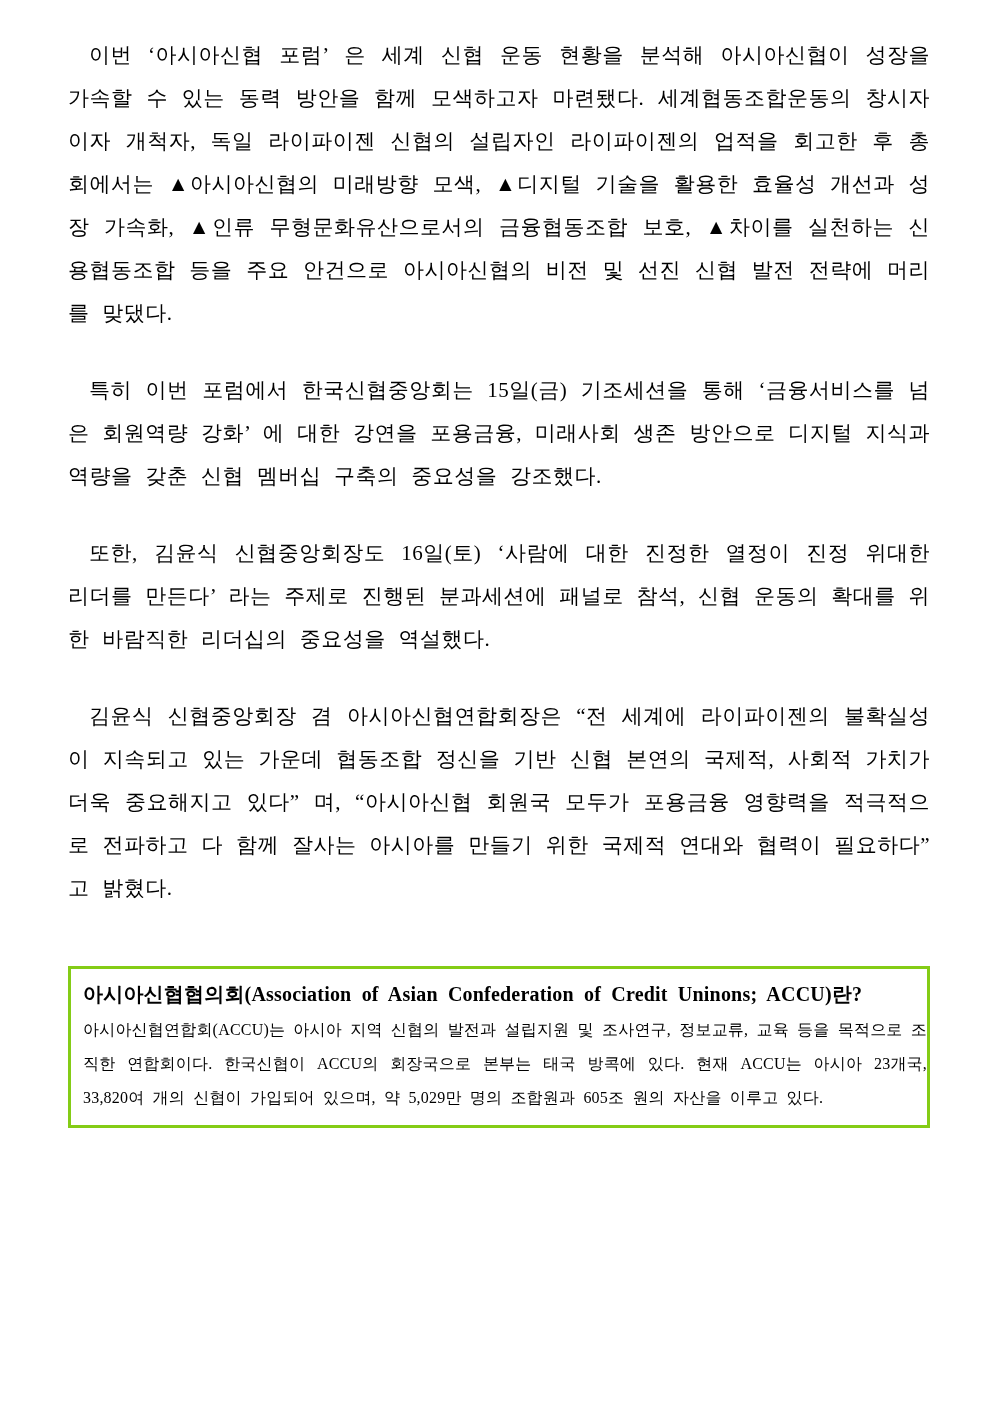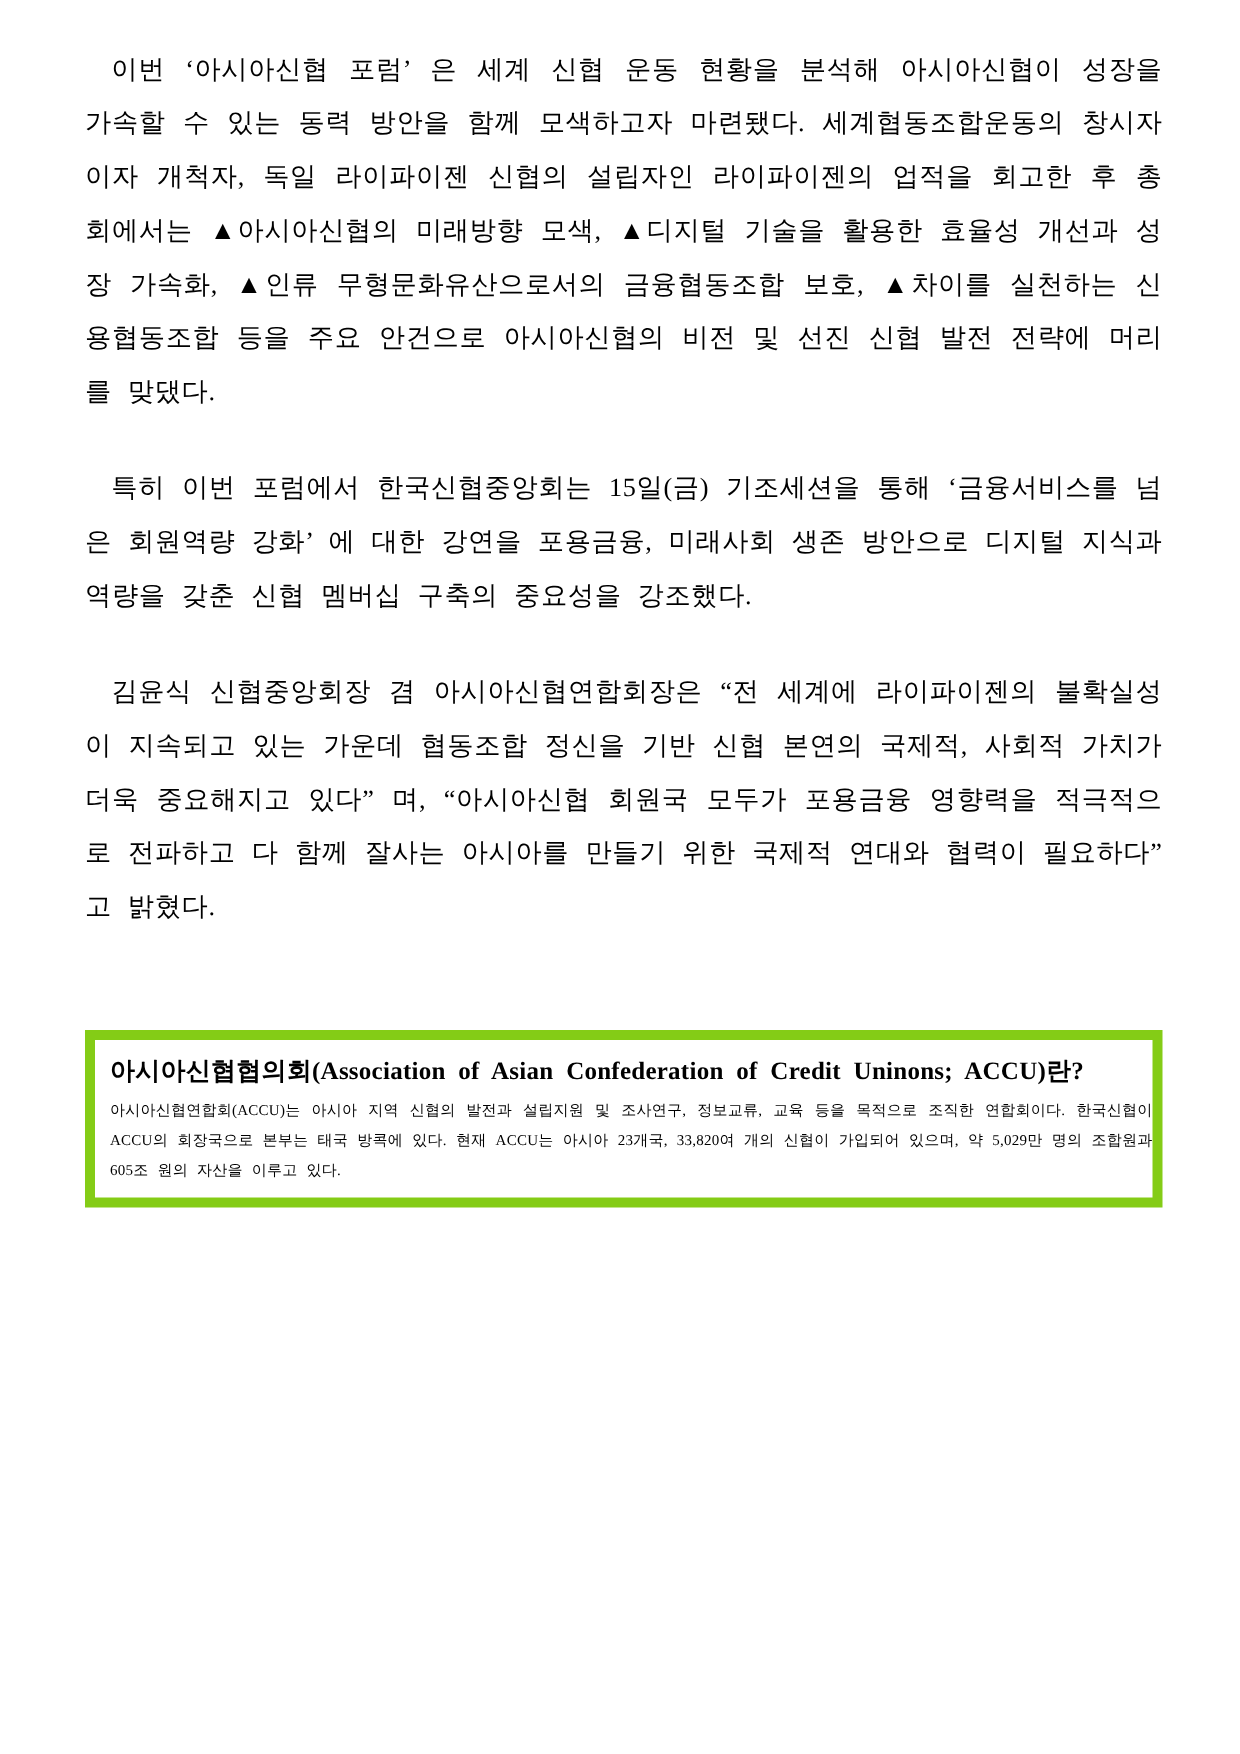--- a/index.html
+++ b/index.html
@@ -28,51 +28,52 @@
     letter-spacing: 0.5px;
     word-spacing: 7px;
     text-align: justify;
     text-indent: 21px;
   }
   .article p:last-child {
     margin-bottom: 0;
   }
   .info-box {
     box-sizing: border-box;
-    margin-top: 77px;
-    border: 8px solid #84cc16;
+    margin-top: 56px;
+    border: 3px solid #84cc16;
     padding: 6px 0 10px 12px;
   }
   .info-box .box-title {
     margin: 0;
     font-size: 20px;
     font-weight: bold;
     line-height: 38px;
     letter-spacing: 0.2px;
     word-spacing: 5px;
     text-align: justify;
   }
   .info-box .box-body {
     margin: 0;
-    font-size: 12px;
-    line-height: 24px;
+    font-size: 16px;
+    line-height: 34px;
     letter-spacing: 0.2px;
     word-spacing: 4px;
     text-align: justify;
   }
 </style>
 </head>
 <body>
 
 <div class="page">
 
   <div class="article" id="article-body">
 
   <p>이번 ‘아시아신협 포럼’ 은 세계 신협 운동 현황을 분석해 아시아신협이 성장을 가속할 수 있는 동력 방안을 함께 모색하고자 마련됐다. 세계협동조합운동의 창시자이자 개척자, 독일 라이파이젠 신협의 설립자인 라이파이젠의 업적을 회고한 후 총회에서는 ▲아시아신협의 미래방향 모색, ▲디지털 기술을 활용한 효율성 개선과 성장 가속화, ▲인류 무형문화유산으로서의 금융협동조합 보호, ▲차이를 실천하는 신용협동조합 등을 주요 안건으로 아시아신협의 비전 및 선진 신협 발전 전략에 머리를 맞댔다.</p>
       <p>특히 이번 포럼에서 한국신협중앙회는 15일(금) 기조세션을 통해 ‘금융서비스를 넘은 회원역량 강화’ 에 대한 강연을 포용금융, 미래사회 생존 방안으로 디지털 지식과 역량을 갖춘 신협 멤버십 구축의 중요성을 강조했다.</p>
+      <p>또한, 김윤식 신협중앙회장도 16일(토) ‘사람에 대한 진정한 열정이 진정 위대한 리더를 만든다’ 라는 주제로 진행된 분과세션에 패널로 참석, 신협 운동의 확대를 위한 바람직한 리더십의 중요성을 역설했다.</p>
       <p>김윤식 신협중앙회장 겸 아시아신협연합회장은 “전 세계에 라이파이젠의 불확실성이 지속되고 있는 가운데 협동조합 정신을 기반 신협 본연의 국제적, 사회적 가치가 더욱 중요해지고 있다” 며, “아시아신협 회원국 모두가 포용금융 영향력을 적극적으로 전파하고 다 함께 잘사는 아시아를 만들기 위한 국제적 연대와 협력이 필요하다” 고 밝혔다.</p>
     </div>
 
   <div class="info-box">
     <p class="box-title">아시아신협협의회(Association of Asian Confederation of Credit Uninons; ACCU)란?</p>
     <p class="box-body">아시아신협연합회(ACCU)는 아시아 지역 신협의 발전과 설립지원 및 조사연구, 정보교류, 교육 등을 목적으로 조직한 연합회이다. 한국신협이 ACCU의 회장국으로 본부는 태국 방콕에 있다. 현재 ACCU는 아시아 23개국, 33,820여 개의 신협이 가입되어 있으며, 약 5,029만 명의 조합원과 605조 원의 자산을 이루고 있다.</p>
   </div>
 
 </div>
 

